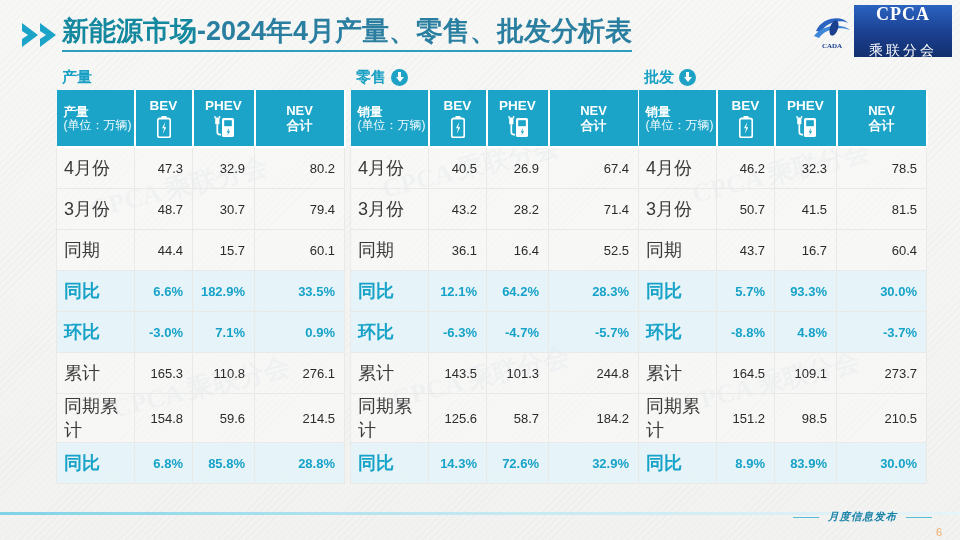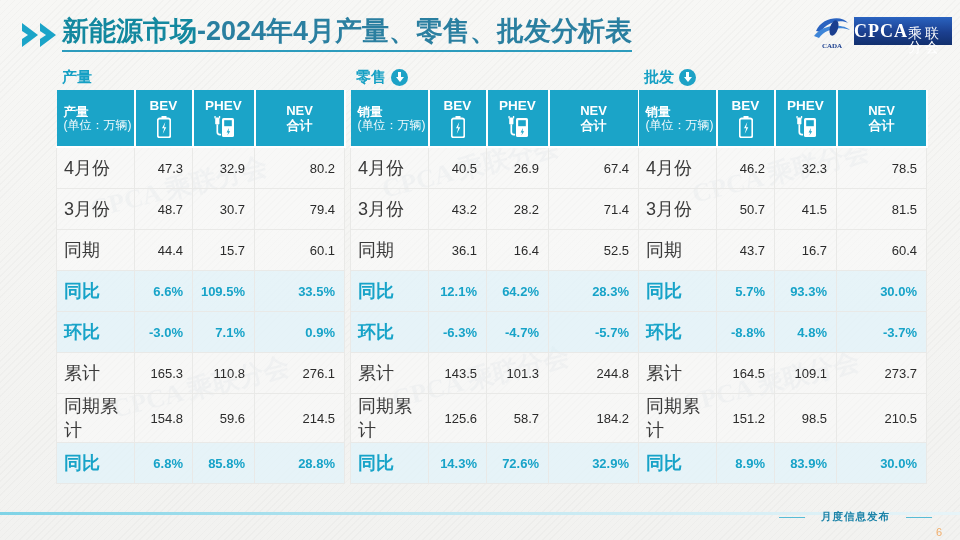--- a/index.html
+++ b/index.html
@@ -42,23 +42,23 @@
 
   .logo{
     position:absolute;right:8px;top:10px;
     width:142px;height:42px;
     display:flex;align-items:center;
   }
   .logo-swoosh{
     width:44px;height:40px;position:relative;flex:0 0 auto;
   }
   .logo-box{
-    flex:1 1 auto;height:28px;
+    flex:1 1 auto;height:52px;
     background:linear-gradient(180deg,#2a63c0 0%,#1b3f8f 55%,#12306e 100%);
-    display:flex;flex-direction:row;align-items:center;justify-content:space-between;
+    display:flex;flex-direction:column;align-items:center;justify-content:space-between;
     line-height:1;
   }
   .logo-cpca{
     color:#fff;font-weight:bold;font-size:18px;letter-spacing:1px;
     font-family:"Liberation Serif",serif;
   }
   .logo-cn{
     color:#fff;font-size:14px;letter-spacing:3px;margin-top:18px;
   }
 
@@ -144,21 +144,21 @@
     font-size:10.5px;color:#cfd9de;width:70px;height:25px;
     background:transparent;
   }
   .tab.active{
     background:#1ba4c8;color:#ffffff;width:85px;font-weight:bold;
   }
   .foot-right{
     position:absolute;right:10px;top:508px;width:190px;height:32px;
   }
   .foot-badge{
-    position:absolute;right:18px;top:2px;display:flex;align-items:center;gap:16px;
+    position:absolute;right:18px;top:2px;display:flex;align-items:center;gap:9px;font-style:italic;
   }
   .foot-line{width:26px;height:1px;background:#57bcd6;display:inline-block;}
   .foot-text{
     font-size:10.5px;color:#1b83a8;font-weight:bold;letter-spacing:1px;
     font-family:"Liberation Serif",serif;
   }
   .pagenum{
     position:absolute;right:8px;top:18px;font-size:11px;color:#f0ad6a;
   }
 
@@ -273,21 +273,21 @@
           </tr>
         <tr>
             <td class="lbl">同期</td>
             <td>44.4</td>
             <td>15.7</td>
             <td>60.1</td>
           </tr>
         <tr class="hi">
             <td class="lbl">同比</td>
             <td>6.6%</td>
-            <td>109.5%</td>
+            <td>182.9%</td>
             <td>33.5%</td>
           </tr>
         <tr class="hi">
             <td class="lbl">环比</td>
             <td>-3.0%</td>
             <td>7.1%</td>
             <td>0.9%</td>
           </tr>
         <tr>
             <td class="lbl">累计</td>

